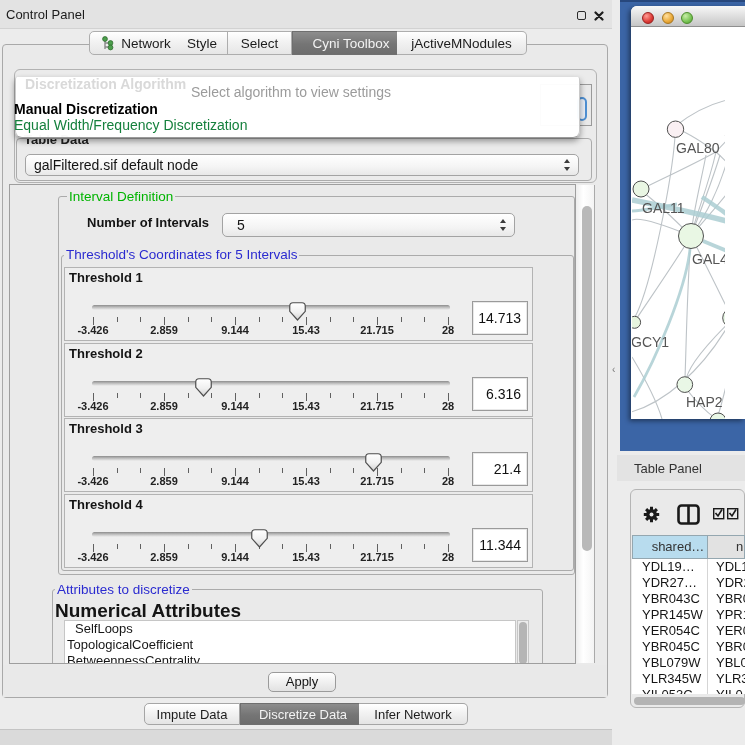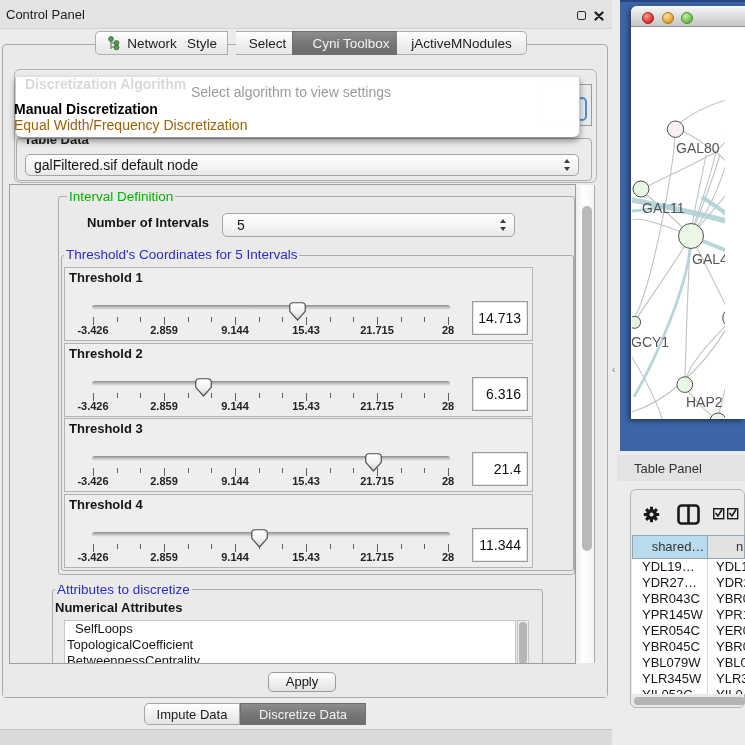--- a/index.html
+++ b/index.html
@@ -111,31 +111,31 @@
     </defs>
   </svg>
 
   <div class="abs titlebar"></div>
   <div class="abs titletext">Control Panel</div>
   <div class="abs floatico"></div>
   <svg class="abs" style="left:594px;top:11px" width="10" height="10" viewBox="0 0 10 10">
     <path d="M1.5 1.5 L8.5 8.5 M8.5 1.5 L1.5 8.5" stroke="#1e1e1e" stroke-width="2.2" stroke-linecap="round"></path>
   </svg>
 
-  <div class="abs seg first" style="left:95px;width:92px;">
+  <div class="abs seg first" style="left:89px;width:92px;">
     <svg style="position:absolute;left:11px;top:4px" width="14" height="16" viewBox="0 0 14 16">
       <path d="M4 3 V13 M4 7 H9 M4 11 H9" stroke="#8a8a8a" stroke-width="1.4" fill="none"></path>
       <circle cx="4" cy="3" r="2.4" fill="#4da04d" stroke="#2e6b2e" stroke-width="0.8"></circle>
       <circle cx="9.5" cy="7" r="2.4" fill="#4da04d" stroke="#2e6b2e" stroke-width="0.8"></circle>
       <circle cx="9.5" cy="11.5" r="2.4" fill="#4da04d" stroke="#2e6b2e" stroke-width="0.8"></circle>
     </svg>
     <span style="margin-left:22px">Network</span>
   </div>
   <div class="abs seg" style="left:177px;width:51px;border-left:none;">Style</div>
-  <div class="abs seg" style="left:236px;width:64px;border-left:none;">Select</div>
+  <div class="abs seg" style="left:228px;width:64px;border-left:none;">Select</div>
   <div class="abs seg dark" style="left:292px;width:118px;">Cyni Toolbox</div>
   <div class="abs seg last" style="left:397px;width:130px;border-left:none;">jActiveMNodules</div>
 
   <div class="abs outerbox"></div>
   <div class="abs subpanel"></div>
 
   <div class="abs" style="left:540px;top:84px;width:52px;height:42px;box-sizing:border-box;border:1px solid #9a9a9a;background:#e9e9e9;"></div>
   <div class="abs" style="left:577px;top:97px;width:10px;height:24px;box-sizing:border-box;border:2.5px solid #4e8fd2;border-radius:5px;background:#e8eef7;"></div>
 
   <div class="abs tdlabel">Table Data</div>
@@ -288,44 +288,45 @@
           <span class="tlab" style="left:383px">28</span>
         </div>
       <svg class="thumb" style="left:186.4px" width="17" height="19" viewBox="0 0 17 19">
         <path d="M4 0.75 H13 Q16.25 0.75 16.25 4 V9.3 L8.5 18 L0.75 9.3 V4 Q0.75 0.75 4 0.75 Z" fill="url(#tg)" stroke="#4e4e4e" stroke-width="1.2"></path>
       </svg>
       <div class="vfield">11.344</div>
     </div>
 
     <div class="abs groupbox" style="left:42px;top:404px;width:491px;height:78px;"></div>
     <div class="abs gtitle" style="left:45px;top:397px;color:#2b2bd0;">Attributes to discretize</div>
-    <div class="abs" style="left:45px;top:415px;font-size:13px;font-weight:bold;color:#141414;">Numerical Attributes</div>
+    <div class="abs" style="left:45px;top:415px;font-size:19px;font-weight:bold;color:#141414;">Numerical Attributes</div>
     <div class="abs attr-list" style="left:54px;top:435px;">
       <div style="padding-left:10px;height:16.2px;line-height:16.5px;">SelfLoops</div>
       <div style="padding-left:2px;height:16.2px;line-height:16.5px;">TopologicalCoefficient</div>
       <div style="padding-left:2px;height:16.2px;line-height:16.5px;">BetweennessCentrality</div>
     </div>
     <div class="abs" style="left:507px;top:435px;width:12px;height:44px;background:#ededed;border:1px solid #c6c6c6;box-sizing:border-box;"></div>
     <div class="abs" style="left:509px;top:437px;width:8px;height:42px;background:#b5b5b5;border-radius:4px;"></div>
   </div>
   <div class="abs vsb"></div>
   <div class="abs vsb-thumb"></div>
 
   <div class="abs applybar"></div>
   <div class="abs applybtn">Apply</div>
   <div class="abs bstrip"></div>
 
   <div class="abs bseg" style="left:144px;width:96px;border-radius:5px 0 0 5px;">Impute Data</div>
   <div class="abs bseg" style="left:240px;width:126px;border-radius:0;background:linear-gradient(#8d8d8d,#757575 55%,#6d6d6d);color:#f3f3f3;border-color:#6f6f6f;">Discretize Data</div>
+  <div class="abs bseg" style="left:359px;width:109px;border-left:none;border-radius:0 5px 5px 0;">Infer Network</div>
 
   <div class="abs popup"></div>
   <div class="abs" style="left:25px;top:76px;font-size:14px;font-weight:bold;color:#d9d9d9;z-index:3;">Discretization Algorithm</div>
   <div class="abs" style="left:191px;top:84px;font-size:14px;color:#9b9b9b;z-index:3;">Select algorithm to view settings</div>
   <div class="abs" style="left:14px;top:101px;font-size:14px;font-weight:bold;color:#000;z-index:3;">Manual Discretization</div>
-  <div class="abs" style="left:14px;top:117px;font-size:14px;color:#a16207;z-index:3;">Equal Width/Frequency Discretization</div>
+  <div class="abs" style="left:14px;top:117px;font-size:14px;color:#15803d;z-index:3;">Equal Width/Frequency Discretization</div>
 
   <div class="abs" style="left:612px;top:364px;font-size:10px;color:#777;">‹</div>
 
   <div class="abs bluepanel"></div>
   <div class="abs netwin"></div>
   <div class="abs netcontent" id="net">
     <svg width="113" height="392" viewBox="0 0 113 392">
       <g fill="none" stroke="#bdc3c7" stroke-width="1.1">
         <path d="M59,209 C65,185 76,160 84,125"></path>
         <path d="M59,209 C68,185 80,155 88,128"></path>

